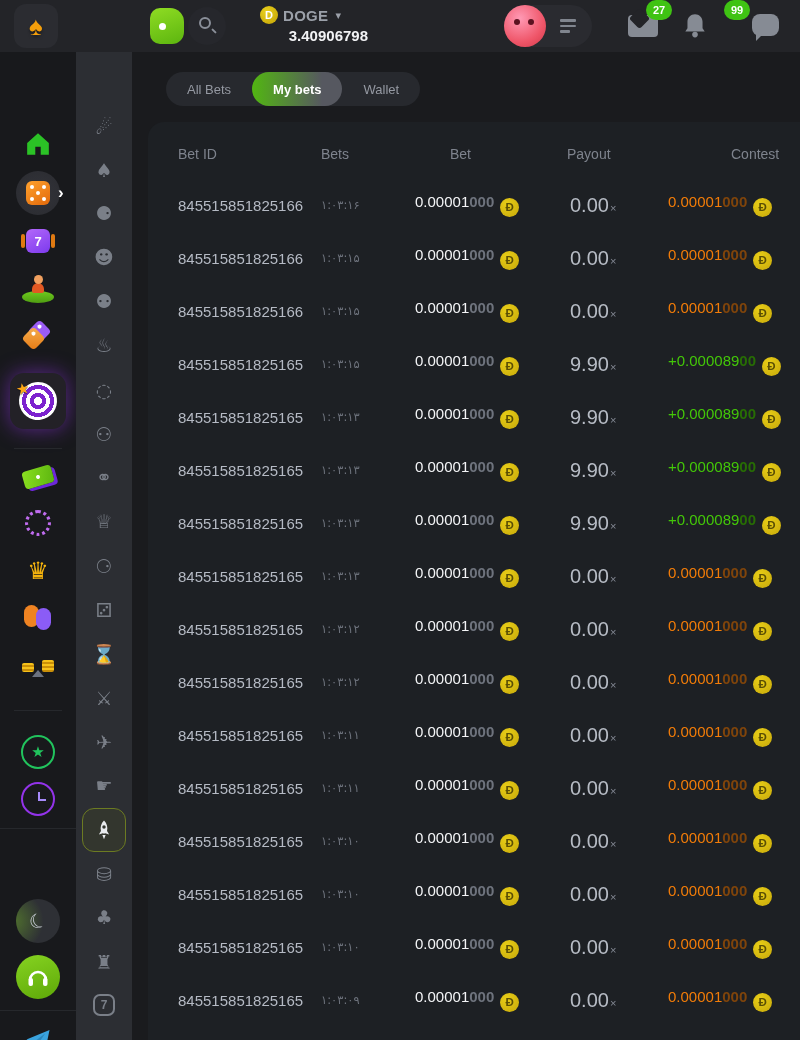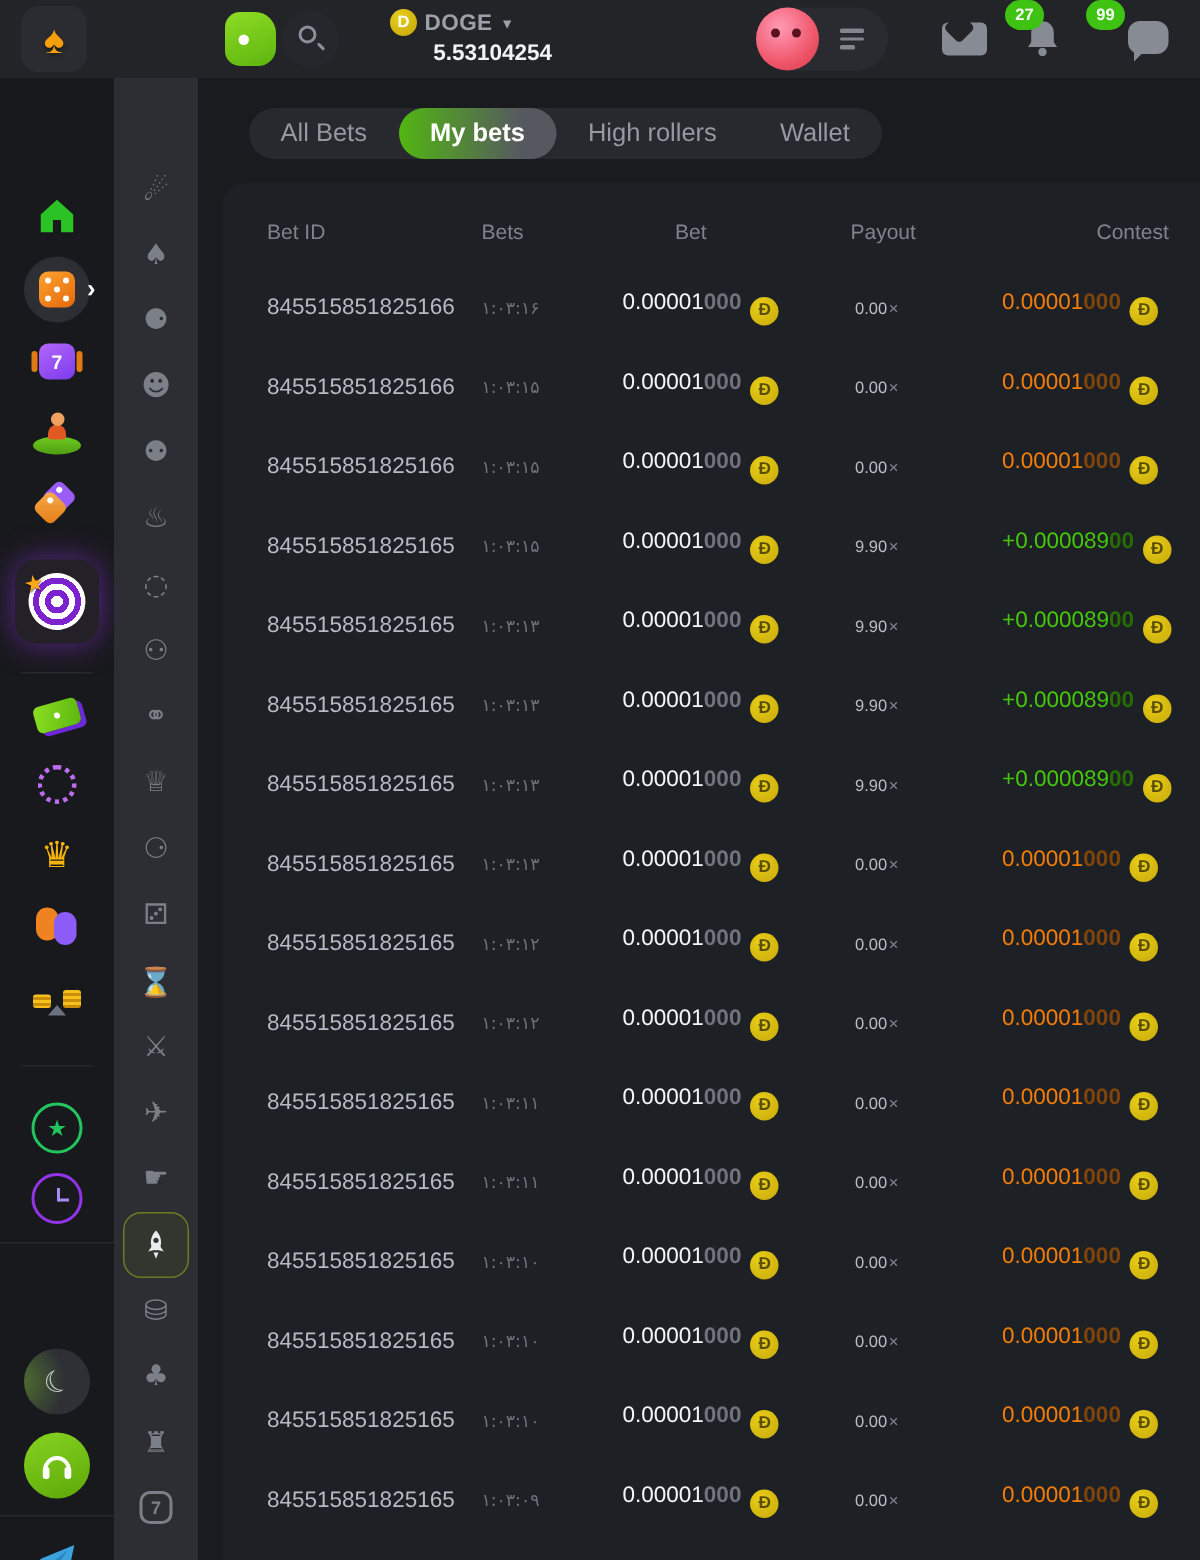--- a/index.html
+++ b/index.html
@@ -40,21 +40,21 @@
   #avatar-pill .menu-lines i:nth-child(1){width:16px;} #avatar-pill .menu-lines i:nth-child(2){width:16px;} #avatar-pill .menu-lines i:nth-child(3){width:10px;}
 
   .top-ic { position:absolute; cursor:pointer; }
   #mail-ic { left:628px; top:15px; width:30px; height:22px; background:#868b94; border-radius:4px; }
   #mail-ic::after { content:""; position:absolute; left:4px; top:-4px; width:15px; height:15px; background:#232428; transform:rotate(45deg); border-radius:3px; }
   #bell-ic { left:682px; top:12px; }
   #chat-ic { left:752px; top:14px; width:27px; height:22px; background:#868b94; border-radius:8px; }
   #chat-ic::after { content:""; position:absolute; left:4px; bottom:-5px; border:5px solid transparent; border-top-color:#868b94; border-left-color:#868b94; }
   .badge { position:absolute; top:0; height:20px; min-width:26px; padding:0 6px; border-radius:10px; background:#3fc313;
     color:#fff; font-size:11px; font-weight:bold; line-height:20px; text-align:center; z-index:32; }
-  #badge-mail { left:670px; } #badge-chat { left:724px; }
+  #badge-mail { left:646px; } #badge-chat { left:724px; }
 
   
   #rail1 { position:absolute; left:0; top:52px; width:76px; height:988px; background:#18191c; z-index:20; }
   #rail2 { position:absolute; left:76px; top:52px; width:56px; height:988px; background:#2c2e33; z-index:20; }
   .r1item { position:absolute; left:0; width:76px; display:flex; align-items:center; justify-content:center; cursor:pointer; }
   .r1div { position:absolute; height:1px; background:#26282c; }
 
   .dice-wrap { width:44px; height:44px; border-radius:50%; background:radial-gradient(circle,#33343a,#2a2b30); display:flex; align-items:center; justify-content:center; }
   .dice { width:24px; height:24px; border-radius:6px; background:linear-gradient(145deg,#ffa22e,#e2690b); position:relative; }
   .dice i { position:absolute; width:4px; height:4px; border-radius:50%; background:#fff; }
@@ -104,36 +104,36 @@
   .theme .moon { color:#c3c8d0; font-size:20px; transform:rotate(-25deg); font-family:"DejaVu Sans",sans-serif; }
   .support { background:linear-gradient(160deg,#86d321,#5ea808); }
 
   .r2item { position:absolute; left:0; width:56px; display:flex; align-items:center; justify-content:center;
     color:#7a7f88; font-size:19px; cursor:pointer; font-family:"DejaVu Sans",sans-serif; }
   .r2sel { width:44px; height:44px; margin:0 auto; border:1px solid #6c7b22; border-radius:12px; background:#33362e; display:flex; align-items:center; justify-content:center; }
   .r2seven { width:22px; height:22px; border:2px solid #7a7f88; border-radius:7px; font-size:12px; font-weight:bold; display:flex; align-items:center; justify-content:center; font-family:"Liberation Sans",sans-serif; }
 
   
   #tabs { position:absolute; left:166px; top:72px; height:34px; display:inline-flex; align-items:center; background:#27292e; border-radius:17px; z-index:10; }
-  .tab { height:34px; display:flex; align-items:center; padding:0 21px; color:#9599a2; font-size:17px; border-radius:17px; cursor:pointer; white-space:nowrap; }
+  .tab { height:34px; display:flex; align-items:center; padding:0 21px; color:#9599a2; font-size:13px; border-radius:17px; cursor:pointer; white-space:nowrap; }
   .tab.active { background:linear-gradient(90deg,#52b612,#565860 78%); color:#fff; font-weight:bold; }
 
   #table { position:absolute; left:148px; top:122px; width:700px; height:918px; background:#1d2024; border-radius:16px 16px 0 0; z-index:5; }
   .th { position:absolute; top:24px; color:#7e838d; font-size:14px; }
   #rows { position:absolute; left:0; top:56px; width:700px; }
   .trow { position:relative; height:53px; cursor:pointer; }
   .trow > span { position:absolute; top:50%; transform:translateY(-50%); white-space:nowrap; }
   .c-id { left:30px; width:127px; overflow:hidden; color:#b5bac4; font-size:15px; }
   .c-time { left:173px; color:#6d727c; font-size:11.5px; font-family:"DejaVu Sans",sans-serif; }
   .c-bet { left:267px; font-size:15px; }
   .c-payout { left:422px; }
   .c-profit { left:520px; font-size:15px; }
   .v-main { font-weight:normal; }
   .c-bet .v-main { color:#f4f5f7; } .c-bet .v-dim { color:#6e737d; }
-  .pv { color:#b7bcc5; font-size:11px; } .px { color:#848994; font-size:11px; margin-left:1px; }
+  .pv { color:#b7bcc5; font-size:20px; } .px { color:#848994; font-size:11px; margin-left:1px; }
   .c-profit.lose .v-main { color:#f27c08; } .c-profit.lose .v-dim { color:#7f440b; }
   .c-profit.win .v-main { color:#43c708; } .c-profit.win .v-dim { color:#276d04; }
   .doge { display:inline-block; width:19px; height:19px; margin-left:6px; border-radius:50%;
     background:radial-gradient(circle at 35% 30%,#e8cd17,#c7a90a); color:#5a4e04; font-size:11.5px; font-weight:bold;
     line-height:19px; text-align:center; vertical-align:-4px; }
 </style>
 </head>
 <body>
 
 <div id="topbar">
@@ -143,21 +143,21 @@
   <div id="site-logo"></div>
   <div id="search-btn">
     <span class="mag"></span>
   </div>
   <div id="currency">
     <div class="row1">
       <span class="coin-d">D</span>
       <span class="code">DOGE</span>
       <span class="chev">▾</span>
     </div>
-    <div class="bal">5.53104254</div>
+    <div class="bal">3.40906798</div>
   </div>
   <div id="avatar-pill">
     <div id="avatar"></div>
     <div class="menu-lines">
         <i></i>
         <i></i>
         <i></i>
       </div>
   </div>
   <div id="mail-ic" class="top-ic"></div>
@@ -342,21 +342,20 @@
       <span>♜</span>
     </div>
     <div class="r2item" style="top: 931px; height: 44px;">
       <div class="r2seven">7</div>
     </div>
   </div>
 
 <div id="tabs">
   <div class="tab">All Bets</div>
   <div class="tab active">My bets</div>
-  <div class="tab">High rollers</div>
   <div class="tab">Wallet</div>
 </div>
 
 <div id="table">
   <span class="th" style="left:30px;">Bet ID</span>
   <span class="th" style="left:173px;">Bets</span>
   <span class="th" style="left:302px;">Bet</span>
   <span class="th" style="left:419px;">Payout</span>
   <span class="th" style="left:583px;">Contest</span>
   <div id="rows">

